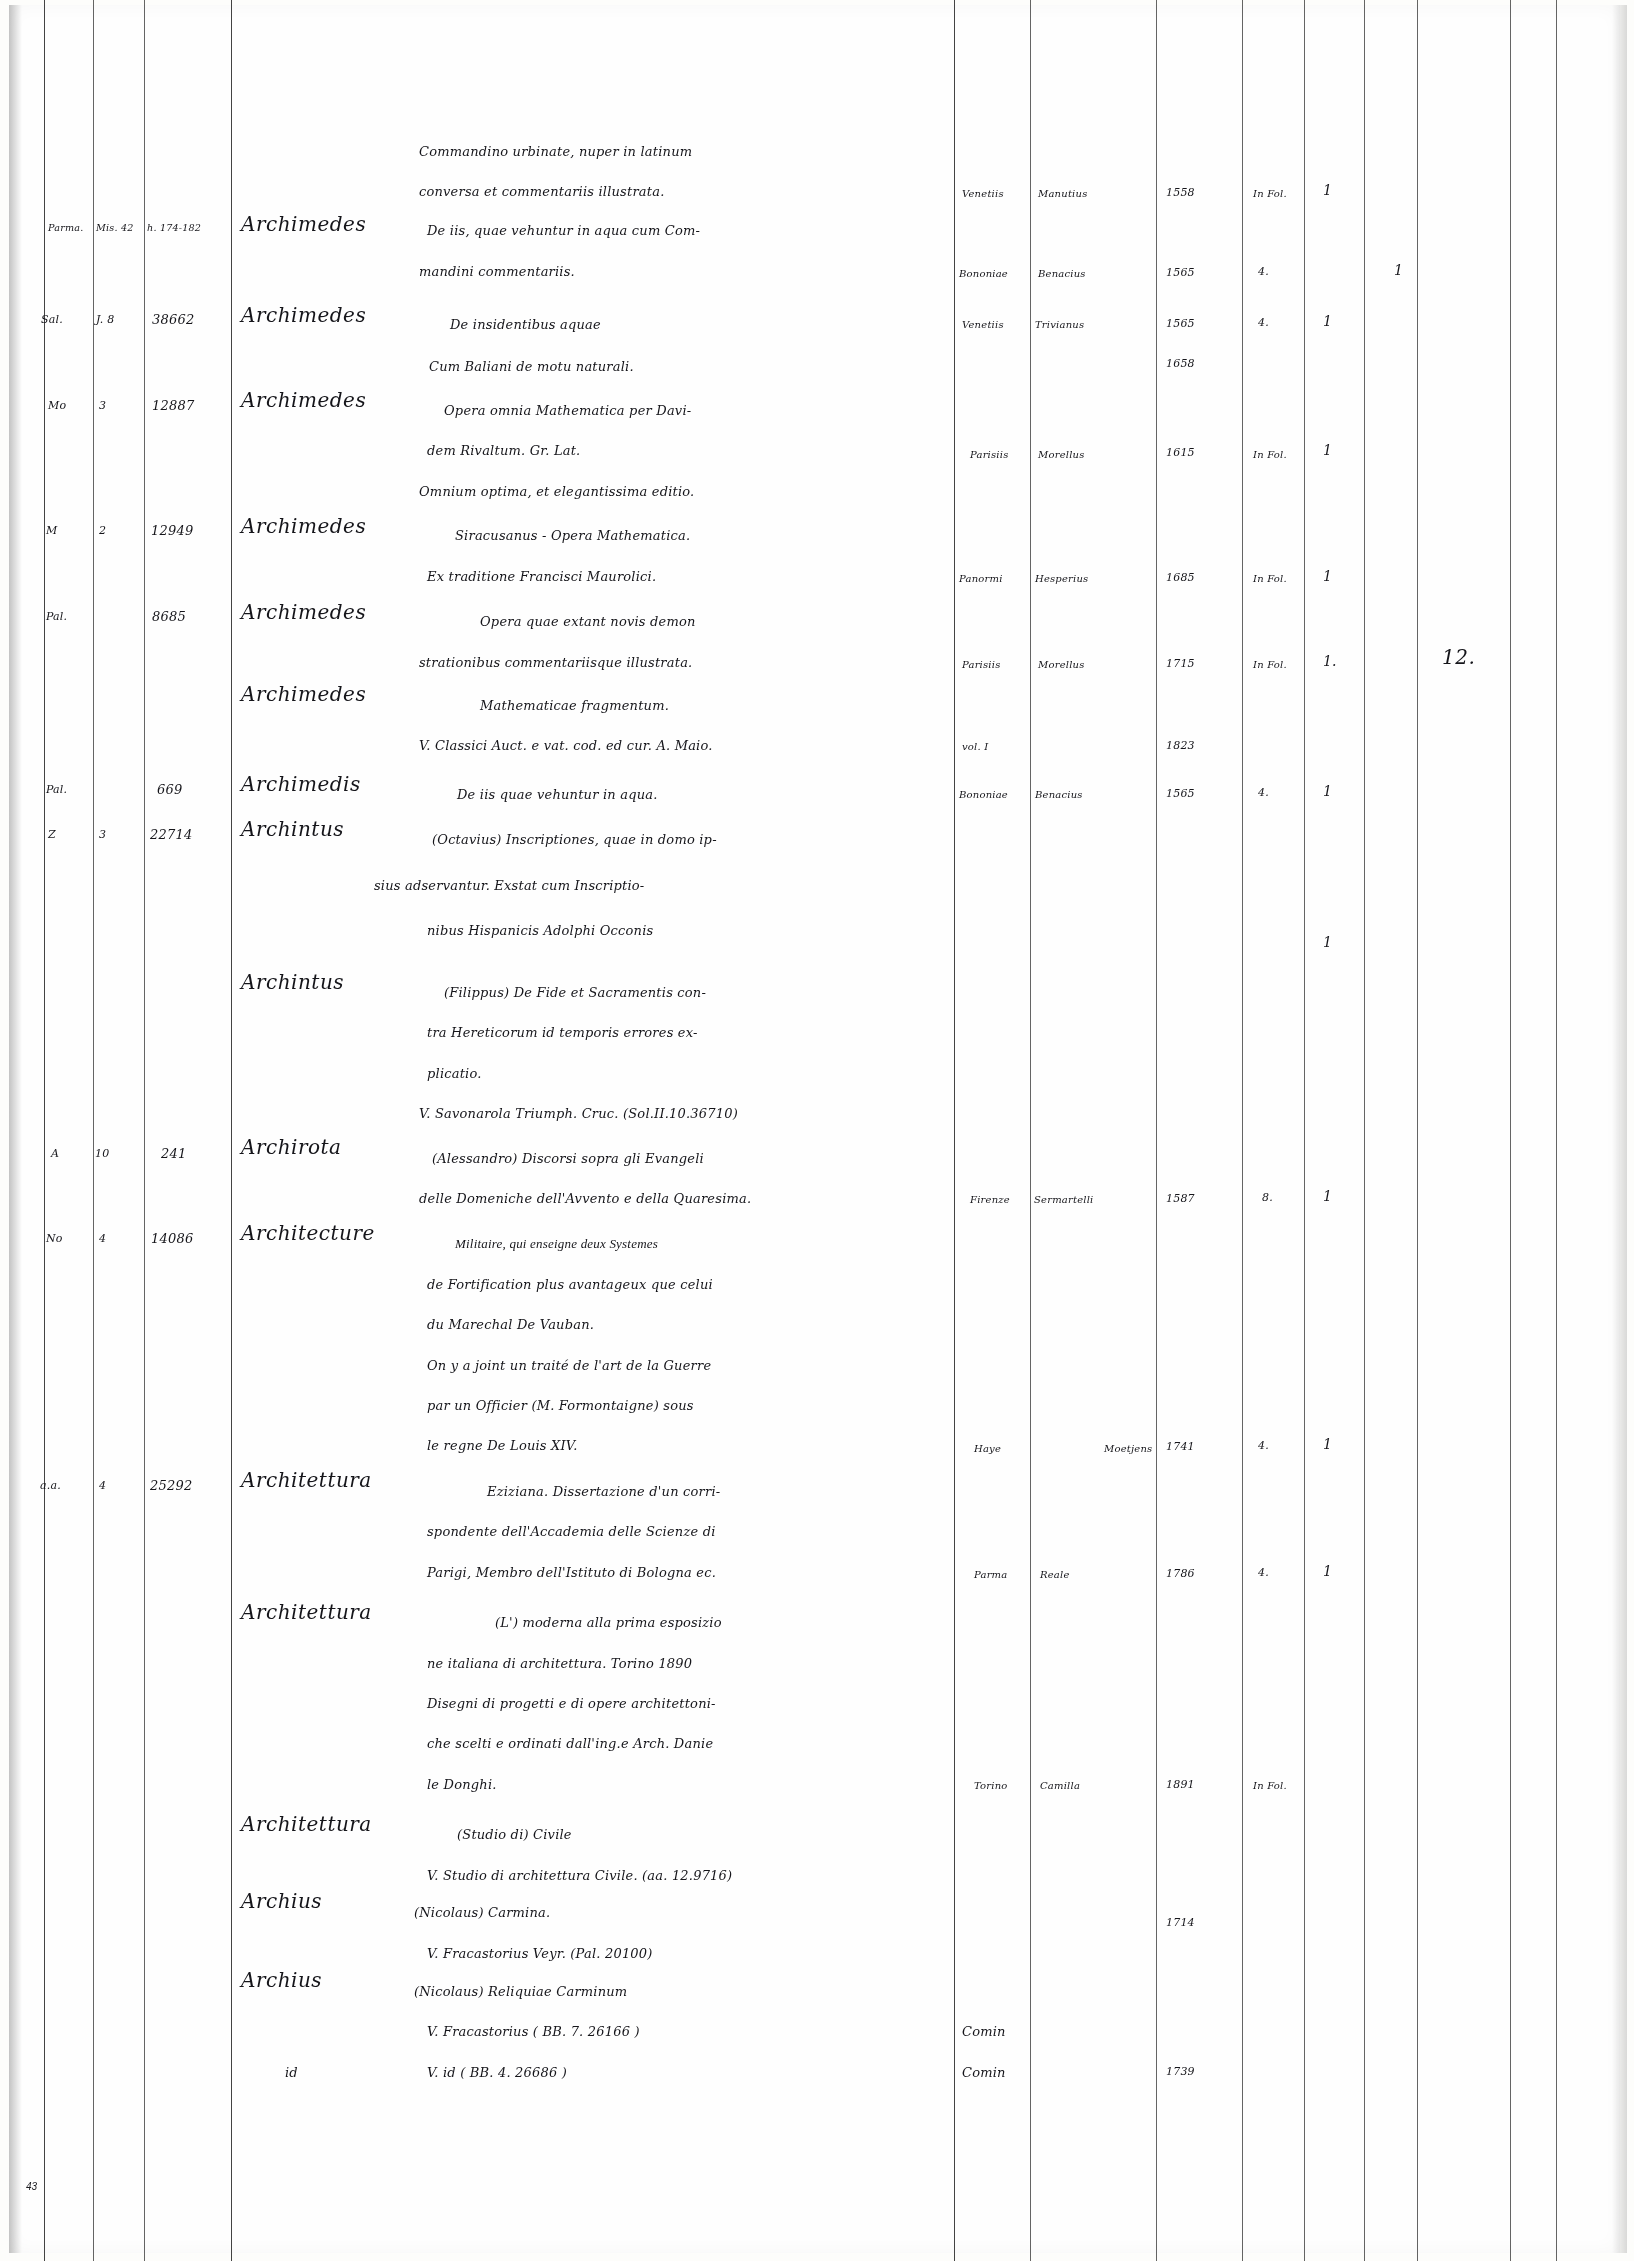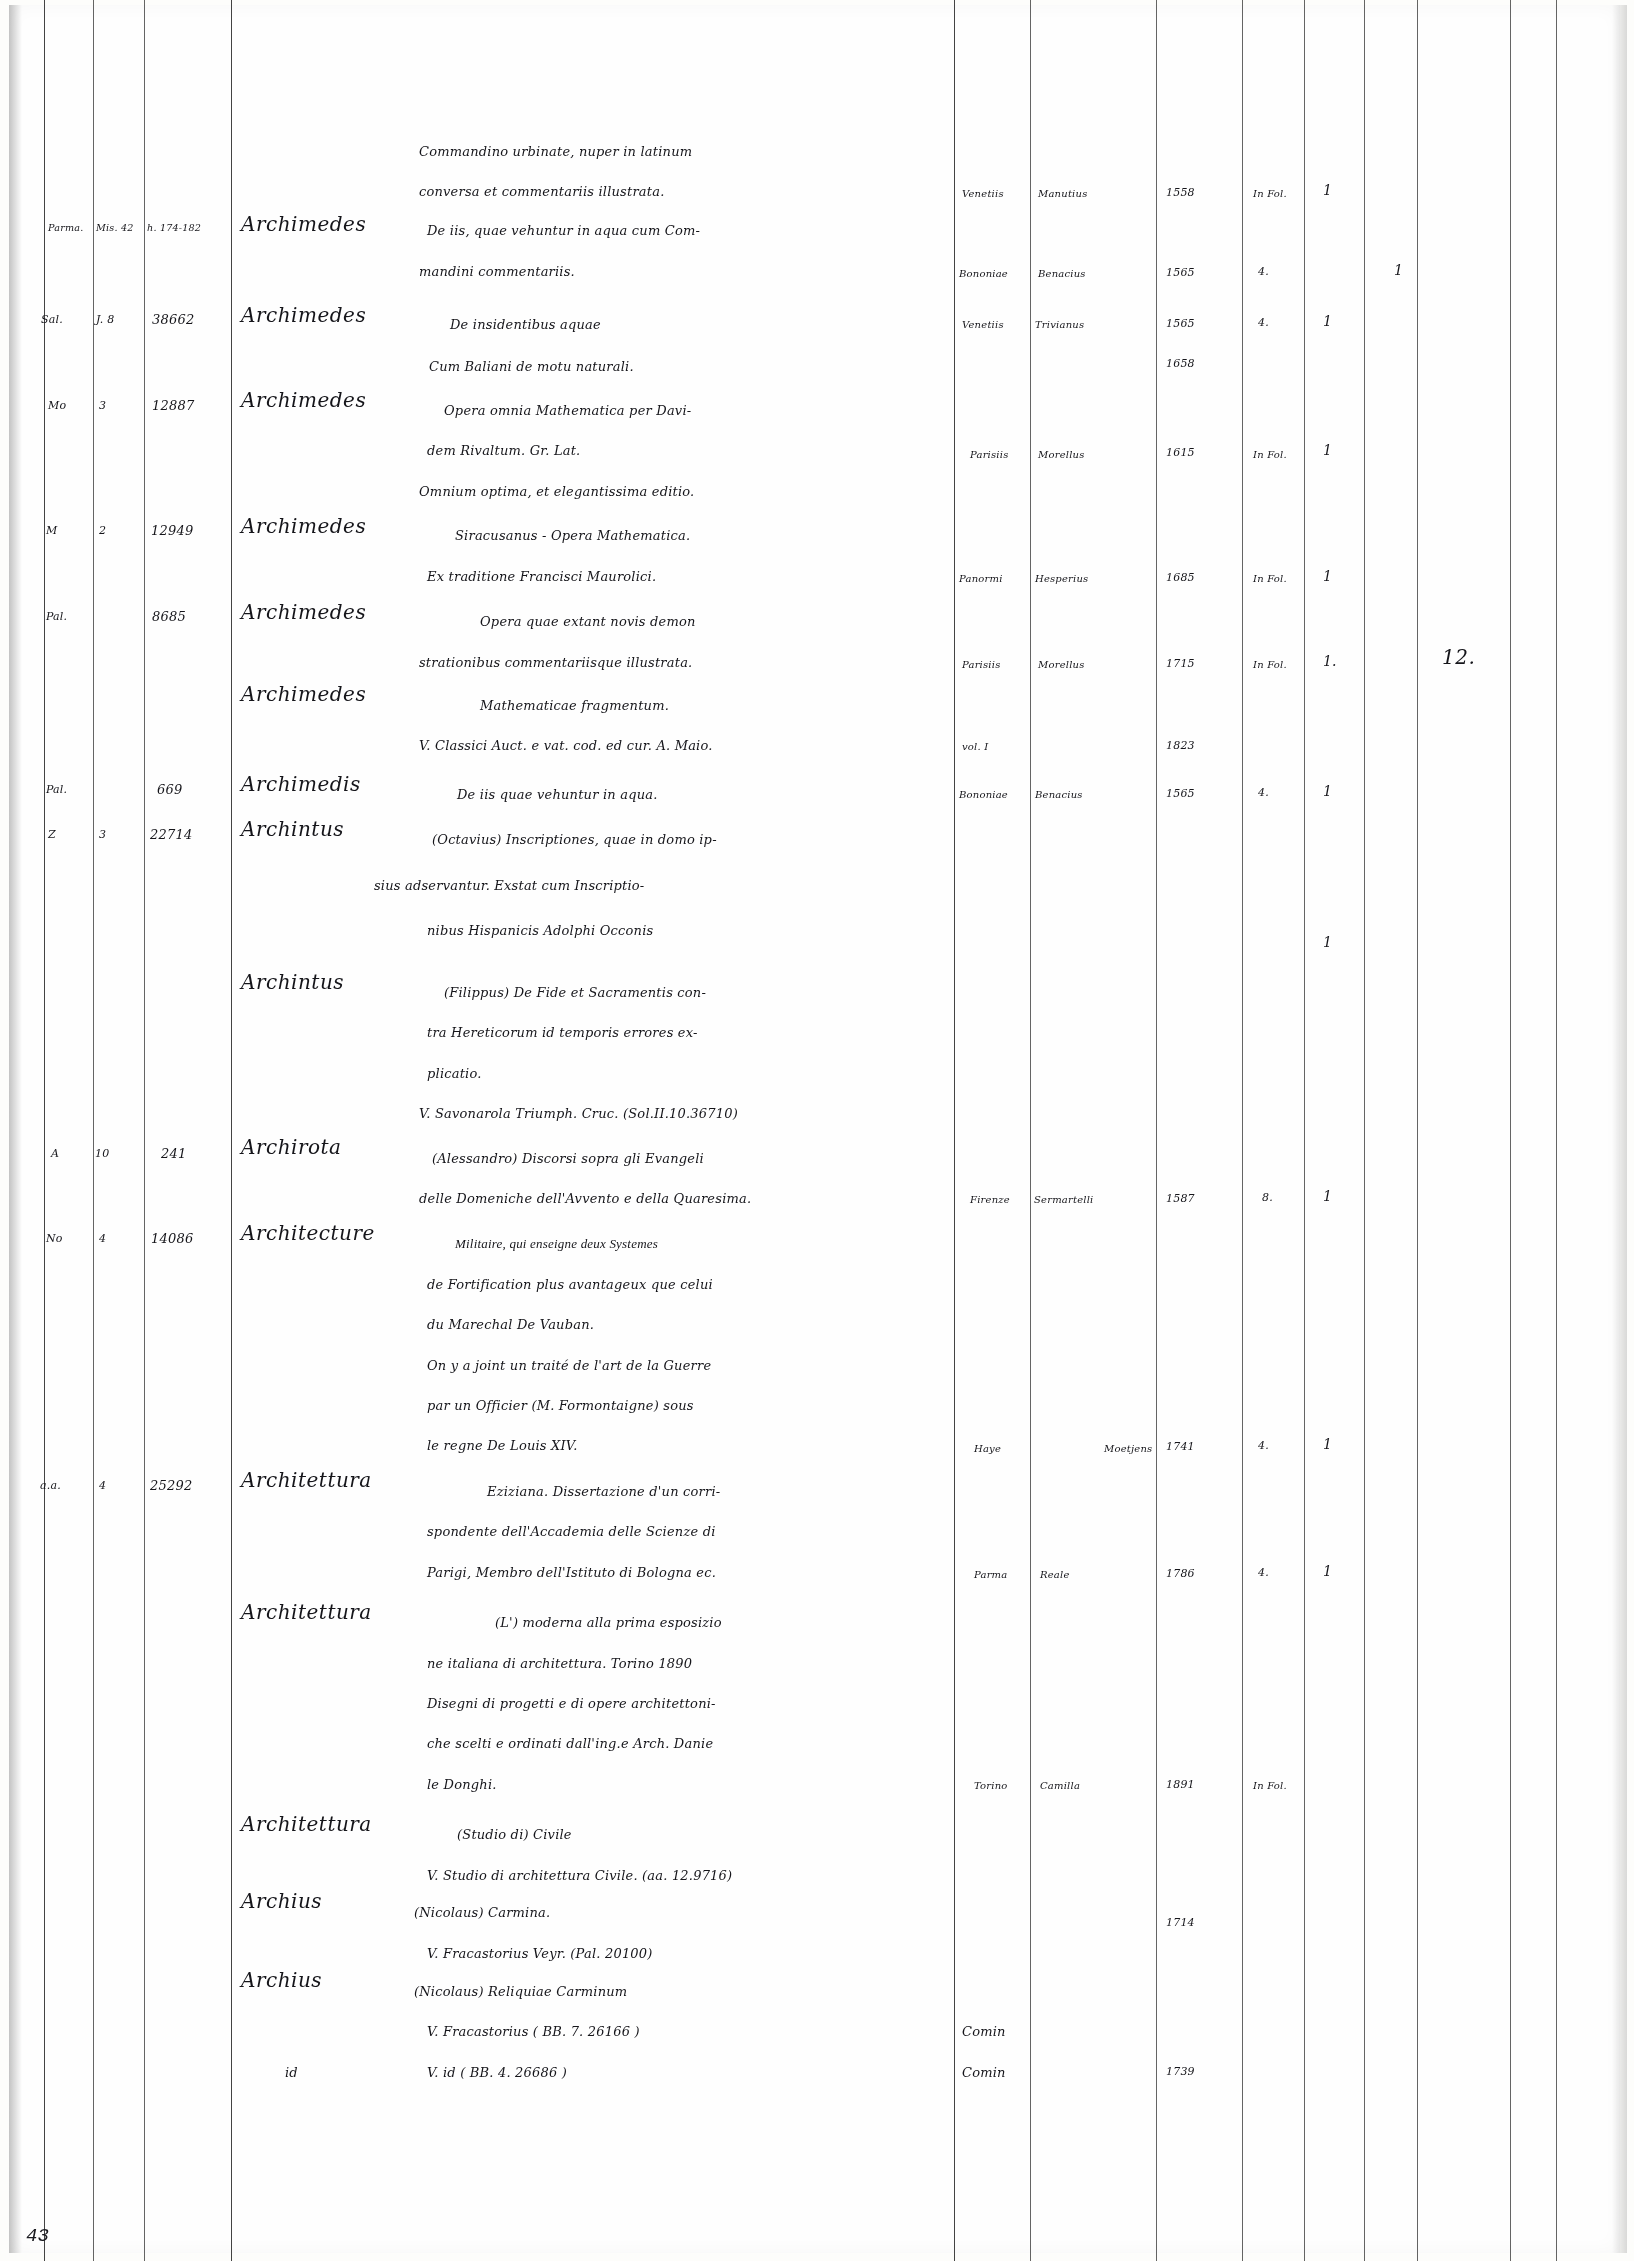--- a/index.html
+++ b/index.html
@@ -83,25 +83,24 @@
     font-style: italic;
     font-size: 13px;
   }
   .hand.tick {
     font-size: 14px;
   }
   #folio {
     position: absolute;
     left: 26px;
     top: 2181px;
-    font-family: Liberation Mono, monospace;
+    font-family: Liberation Sans, sans-serif;
     font-style: italic;
-    font-size: 19px;
+    font-size: 10px;
     color: #1a1a1f;
-    margin-top: 44px;
   }
 </style>
 </head>
 <body>
 
 <div id="page">
 
   <div id="scan-edge"></div>
   <div id="scan-left-shadow"></div>
   <div id="scan-right-shadow"></div>

